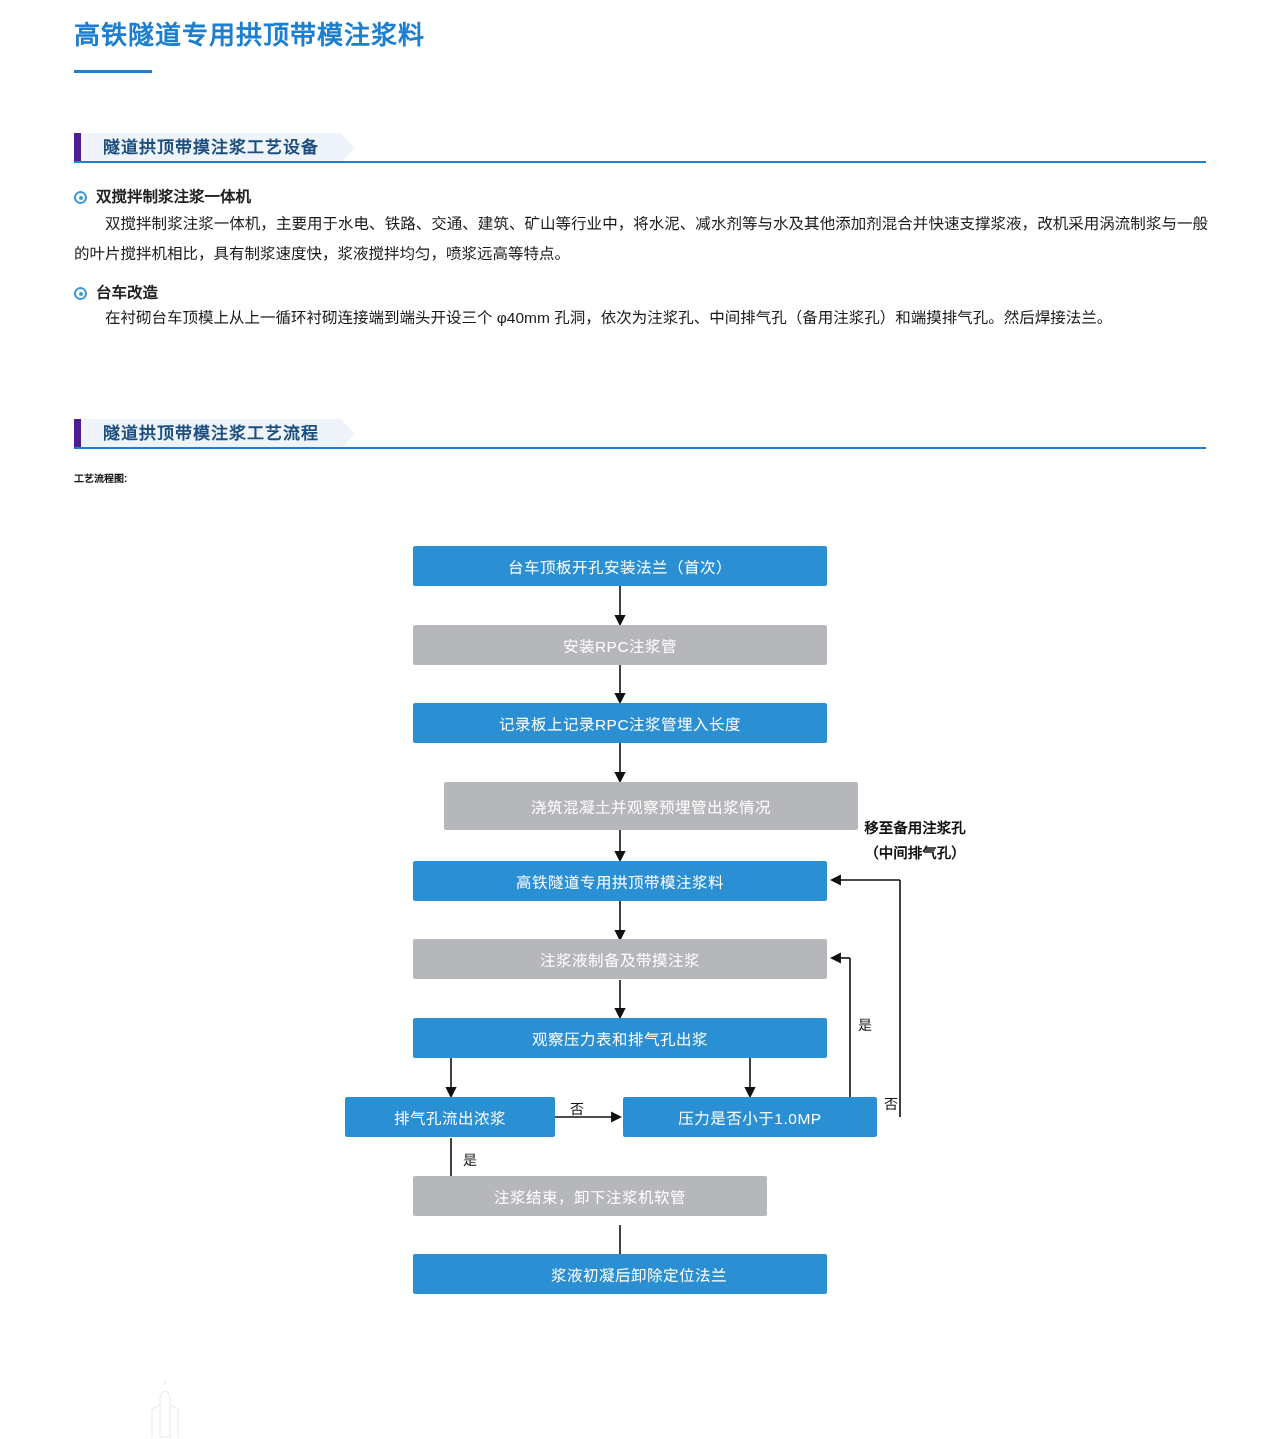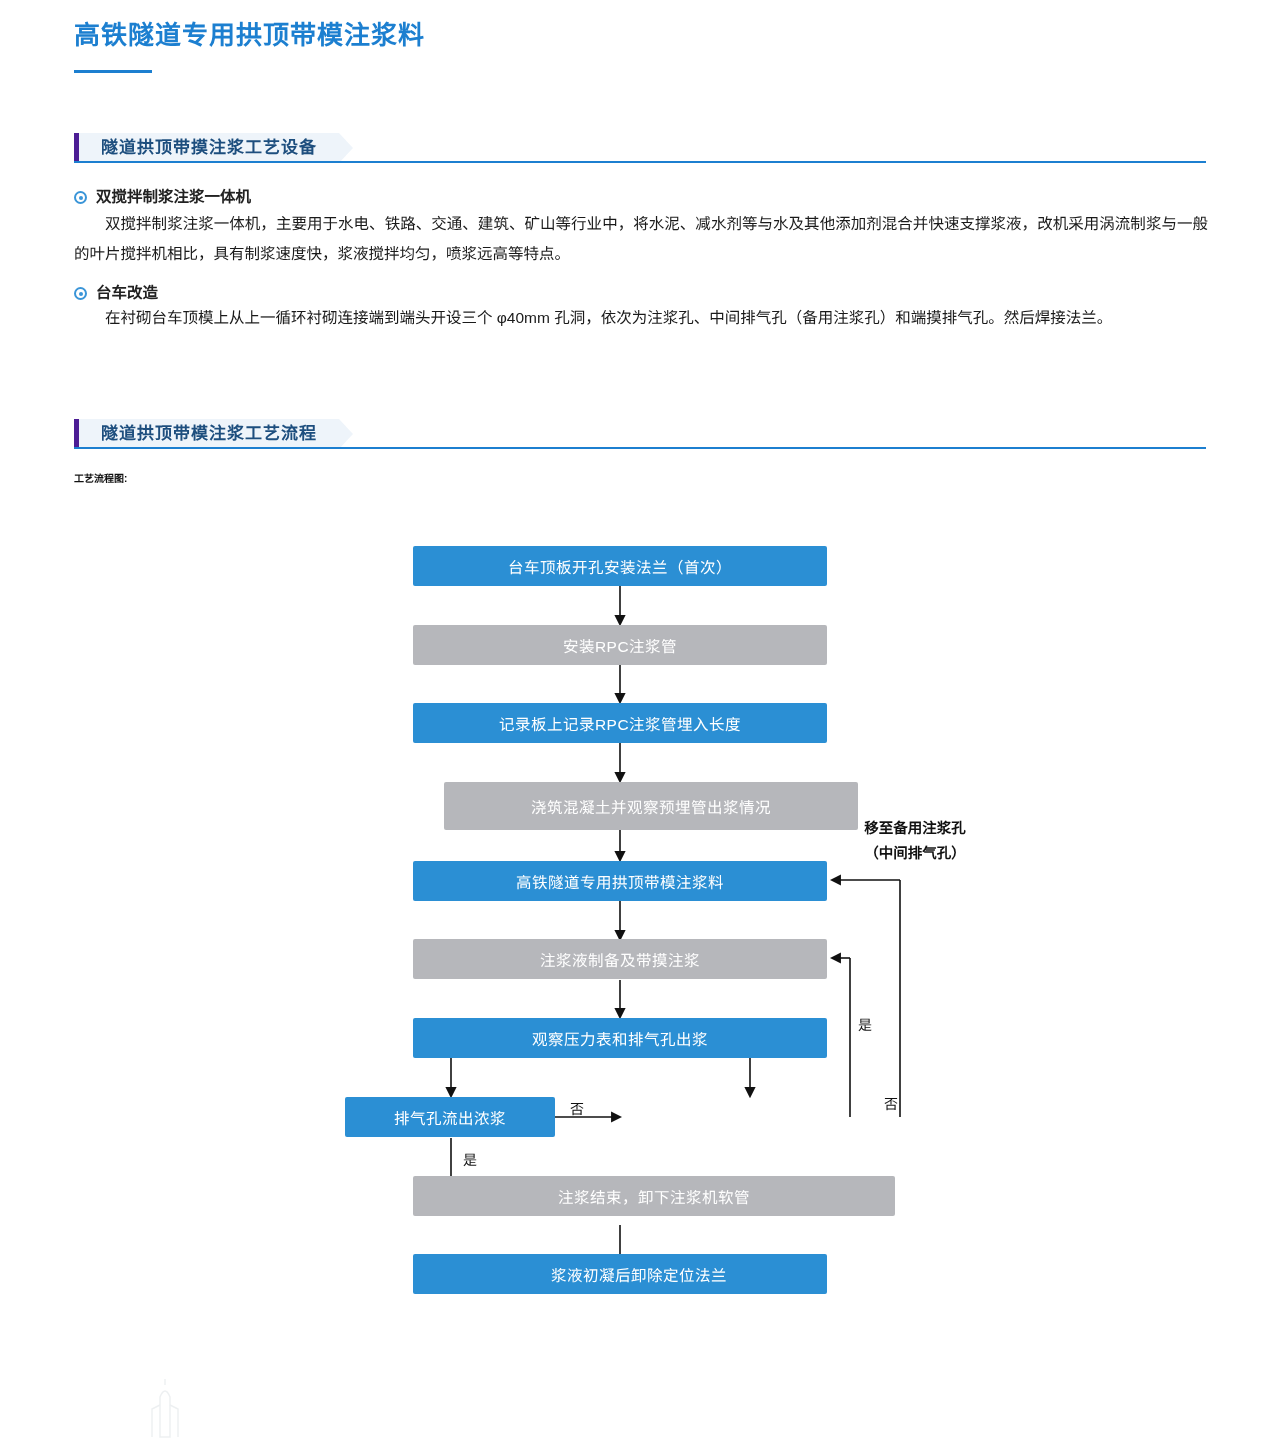--- a/index.html
+++ b/index.html
@@ -43,21 +43,21 @@
     left: 74px;
     height: 30px;
   }
   .section-header .tag {
     position: relative;
     display: inline-block;
     height: 30px;
     line-height: 30px;
     padding: 0 22px 0 22px;
     background: #eef4fa;
-    border-left: 5px solid #4c1d95;
+    border-left: 7px solid #4c1d95;
     font-size: 17px;
     font-weight: bold;
     color: #1d4e7e;
     letter-spacing: 1px;
   }
   .section-header .tag::after {
     content: "";
     position: absolute;
     right: -14px;
     top: 0;
@@ -243,22 +243,23 @@
 
   <div class="node blue" style="left:409px; top:36px; width:414px; height:40px;">台车顶板开孔安装法兰（首次）</div>
   <div class="node gray" style="left:409px; top:115px; width:414px; height:40px;">安装RPC注浆管</div>
   <div class="node blue" style="left:409px; top:193px; width:414px; height:40px;">记录板上记录RPC注浆管埋入长度</div>
   <div class="node gray" style="left:409px; top:272px; width:414px; height:48px;margin-left:31px;">浇筑混凝土并观察预埋管出浆情况</div>
   <div class="node blue" style="left:409px; top:351px; width:414px; height:40px;">高铁隧道专用拱顶带模注浆料</div>
   <div class="node gray" style="left:409px; top:429px; width:414px; height:40px;">注浆液制备及带摸注浆</div>
   <div class="node blue" style="left:409px; top:508px; width:414px; height:40px;">观察压力表和排气孔出浆</div>
 
   <div class="node blue" style="left:341px; top:587px; width:210px; height:40px;">排气孔流出浓浆</div>
-
-  <div class="node gray" style="left:409px; top:666px; width:482px; height:40px;">注浆结束，卸下注浆机软管</div>
+  <div class="node blue" style="left:619px; top:587px; width:254px; height:40px;">压力是否小于1.0MP</div>
+
+  <div class="node gray" style="left:409px; top:666px; width:354px; height:40px;">注浆结束，卸下注浆机软管</div>
   <div class="node blue" style="left:409px; top:744px; width:414px; height:40px;padding-left:38px;">浆液初凝后卸除定位法兰</div>
 
   <div class="flow-label" style="left:566px; top:588px;">否</div>
   <div class="flow-label" style="left:459px; top:639px;">是</div>
   <div class="flow-label" style="left:854px; top:504px;">是</div>
   <div class="flow-label" style="left:880px; top:583px;">否</div>
 
   <div class="flow-note" style="left:836px; top:306px; width:150px;">
     <div>移至备用注浆孔</div>
     <div>（中间排气孔）</div>

